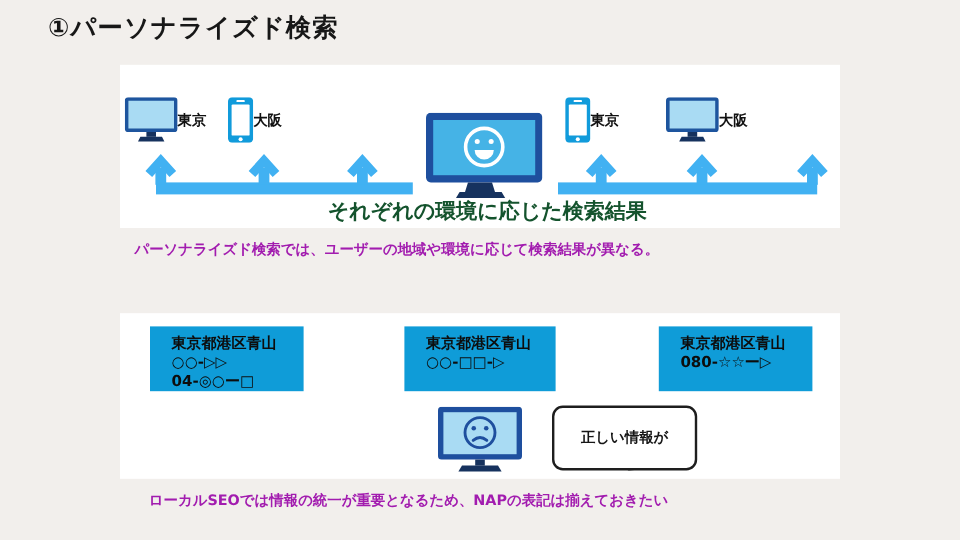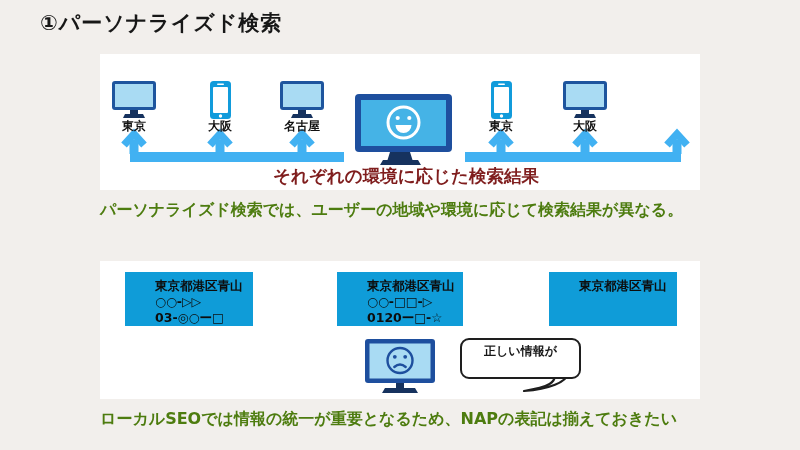--- a/index.html
+++ b/index.html
@@ -6,39 +6,39 @@
   .stage{
     position:relative;width:800px;height:450px;background:#F2EFEC;
     font-family:"DejaVu Sans","Liberation Sans",sans-serif;color:#1B1B1B;overflow:hidden;
   }
   .title{position:absolute;left:40px;font-size:21px;font-weight:700;letter-spacing:1px;color:#171717;}
   #title1{top:9px;}
   #title2{top:225px;}
   .panel{position:absolute;left:100px;width:600px;background:#FFFFFF;}
   #panel1{top:54px;height:136px;}
   #panel2{top:261px;height:138px;}
-  .caption{position:absolute;left:100px;font-size:16px;font-weight:700;color:#4d7c0f;}
+  .caption{position:absolute;left:112px;font-size:12px;font-weight:700;color:#a21caf;}
   #caption1{top:200px;}
-  #caption2{top:409px;}
+  #caption2{top:409px;margin-left:12px;}
   .arrows-svg{position:absolute;left:0;top:0;z-index:1;}
-  .device{position:absolute;top:27px;width:60px;display:flex;flex-direction:column;align-items:center;z-index:2;}
+  .device{position:absolute;top:27px;width:60px;display:flex;flex-direction:row;align-items:center;z-index:2;}
   .device .icon-slot{height:38px;display:flex;align-items:flex-end;}
   .dev-label{margin-top:1px;font-size:12px;font-weight:700;line-height:13px;color:#111;white-space:nowrap;}
   .big-monitor{position:absolute;left:255px;top:40px;z-index:3;}
   .result-text{position:absolute;left:12px;right:0;top:110px;text-align:center;
-    font-size:17.5px;font-weight:700;color:#7f1d1d;z-index:4;white-space:nowrap;}
+    font-size:17.5px;font-weight:700;color:#14532d;z-index:4;white-space:nowrap;}
   .addr-box{position:absolute;top:11px;height:54px;background:#0F9CD8;box-sizing:border-box;
-    padding:6px 0 0 30px;font-size:12.5px;font-weight:700;line-height:16px;color:#0D0D0D;z-index:2;}
+    padding:6px 0 0 18px;font-size:12.5px;font-weight:700;line-height:16px;color:#0D0D0D;z-index:2;}
   #addr1{left:25px;width:128px;}
   #addr2{left:237px;width:126px;}
   #addr3{left:449px;width:128px;}
   .addr-line{white-space:nowrap;}
   .sad-monitor{position:absolute;left:265px;top:78px;z-index:2;}
   .bubble{position:absolute;left:360px;top:77px;width:117px;height:33px;background:#fff;
-    border:2.5px solid #1E1E1E;border-radius:9px;text-align:center;padding-top:4px;
+    border:2.5px solid #1E1E1E;border-radius:9px;text-align:center;padding-top:17px;
     font-size:12px;font-weight:700;line-height:15px;color:#161616;z-index:3;}
   .bubble-tail{position:absolute;left:420px;top:113px;z-index:2;}
 </style>
 </head>
 <body>
 
 <div class="stage">
 
   <div class="title" id="title1">①パーソナライズド検索</div>
 
@@ -79,30 +79,20 @@
       <span class="icon-slot">
         <svg width="21" height="38" viewBox="0 0 21 38">
           <rect x="0" y="0" width="21" height="38" rx="3.5" fill="#119BDB"></rect>
           <rect x="3" y="6" width="15" height="26" rx="1" fill="#fff"></rect>
           <rect x="7" y="2.4" width="7" height="1.7" rx="0.8" fill="#fff"></rect>
           <circle cx="10.5" cy="35" r="1.7" fill="#fff"></circle>
         </svg>
       </span>
       <span class="dev-label">大阪</span>
     </div>
-    <div class="device" style="left:172px">
-      <span class="icon-slot">
-        <svg width="44" height="38" viewBox="0 0 44 38">
-          <rect x="1.5" y="1.5" width="41" height="26" rx="1.5" fill="#A9DBF3" stroke="#1E559E" stroke-width="3"></rect>
-          <rect x="18" y="29" width="8" height="4" fill="#16325E"></rect>
-          <path d="M13 33 H31 L33 37 H11 Z" fill="#16325E"></path>
-        </svg>
-      </span>
-      <span class="dev-label">名古屋</span>
-    </div>
 
     <svg class="big-monitor" width="97" height="72" viewBox="0 0 97 72">
       <rect x="0" y="0" width="97" height="58" rx="4" fill="#1E4F9E"></rect>
       <rect x="6" y="6" width="85" height="46" fill="#45B3E6"></rect>
       <circle cx="48.5" cy="28.5" r="15.5" fill="none" stroke="#fff" stroke-width="3"></circle>
       <circle cx="42.7" cy="24" r="2.1" fill="#fff"></circle>
       <circle cx="54.3" cy="24" r="2.1" fill="#fff"></circle>
       <path d="M40.5 31 a8 8 0 0 0 16 0 Z" fill="#fff"></path>
       <path d="M35 58 H55 L57.5 66 H32.5 Z" fill="#16325E"></path>
       <path d="M28 66 H63 L66 71 H25 Z" fill="#16325E"></path>
@@ -133,29 +123,29 @@
     <div class="result-text">それぞれの環境に応じた検索結果</div>
   </div>
 
   <div class="caption" id="caption1">パーソナライズド検索では、ユーザーの地域や環境に応じて検索結果が異なる。</div>
 
 
   <div class="panel" id="panel2">
     <div class="addr-box" id="addr1">
       <div class="addr-line">東京都港区青山</div>
       <div class="addr-line">○○-▷▷</div>
-      <div class="addr-line">03-◎○ー□</div>
+      <div class="addr-line">04-◎○ー□</div>
     </div>
     <div class="addr-box" id="addr2">
       <div class="addr-line">東京都港区青山</div>
       <div class="addr-line">○○-□□-▷</div>
-      <div class="addr-line">0120ー□-☆</div>
     </div>
     <div class="addr-box" id="addr3">
       <div class="addr-line">東京都港区青山</div>
+      <div class="addr-line">080-☆☆ー▷</div>
     </div>
 
     <svg class="sad-monitor" width="70" height="57" viewBox="0 0 70 57">
       <rect x="0" y="0" width="70" height="44" rx="3" fill="#1E4F9E"></rect>
       <rect x="4.5" y="4.5" width="61" height="35" fill="#A9DBF3"></rect>
       <circle cx="35" cy="21.5" r="12.5" fill="none" stroke="#1E4F9E" stroke-width="2.4"></circle>
       <circle cx="29.8" cy="17.8" r="1.9" fill="#1E4F9E"></circle>
       <circle cx="40.2" cy="17.8" r="1.9" fill="#1E4F9E"></circle>
       <path d="M29.3 28 Q35 23 40.7 28" fill="none" stroke="#1E4F9E" stroke-width="2.4" stroke-linecap="round"></path>
       <rect x="31" y="44" width="8" height="5" fill="#16325E"></rect>

